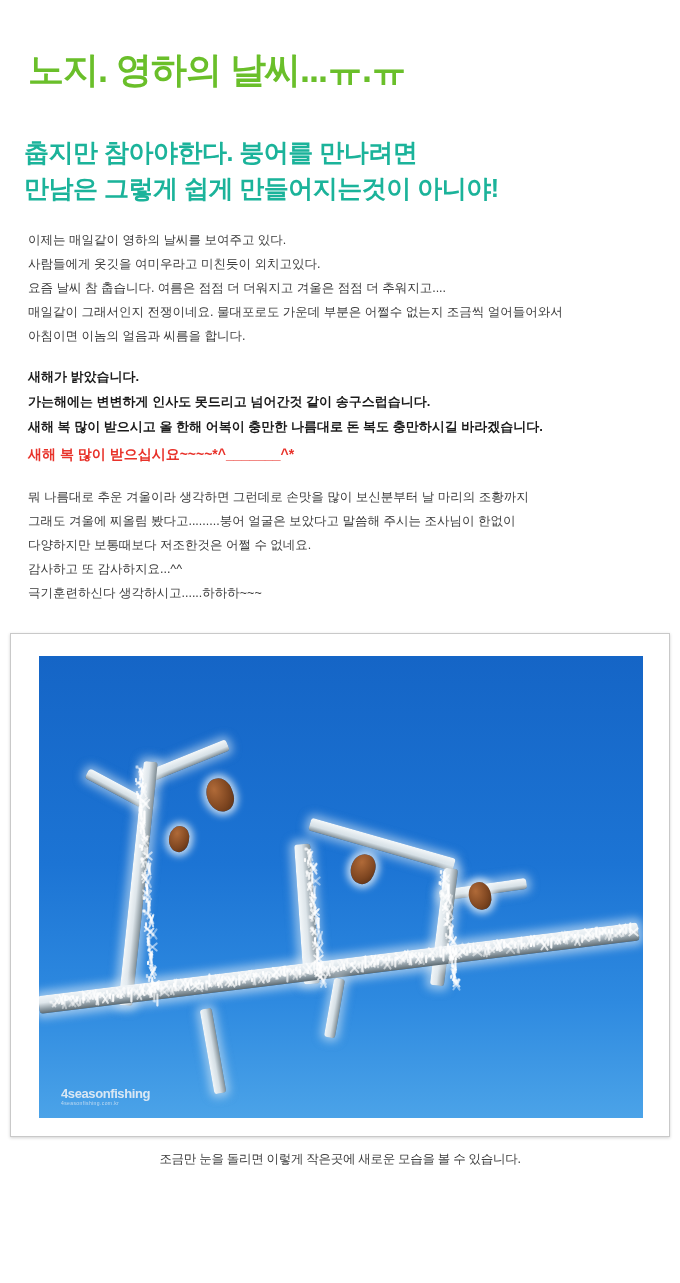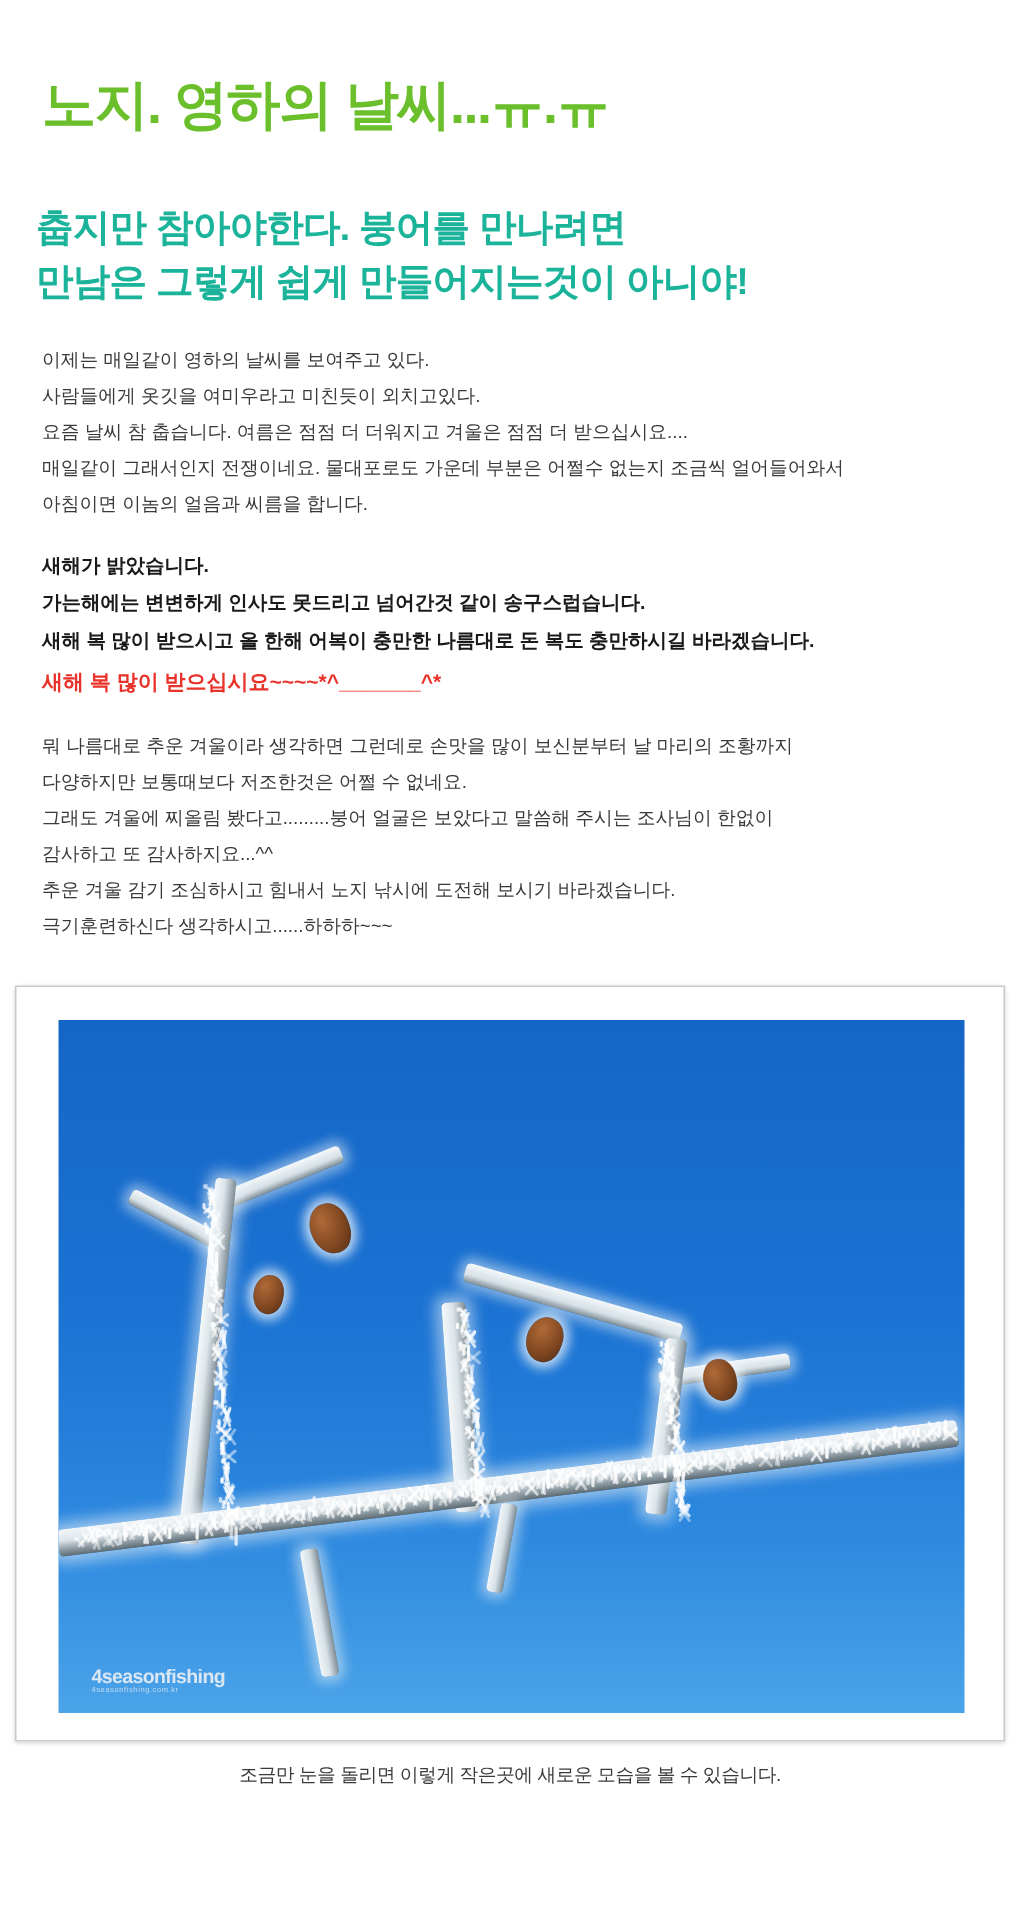--- a/index.html
+++ b/index.html
@@ -228,38 +228,37 @@
   <h1 class="title">노지. 영하의 날씨...ㅠ.ㅠ</h1>
 
   <div class="subtitle-block">
     <div class="subtitle-line">춥지만 참아야한다. 붕어를 만나려면</div>
     <div class="subtitle-line">만남은 그렇게 쉽게 만들어지는것이 아니야!</div>
   </div>
 
   <div class="body-block">
     <div class="body-line">이제는 매일같이 영하의 날씨를 보여주고 있다.</div>
     <div class="body-line">사람들에게 옷깃을 여미우라고 미친듯이 외치고있다.</div>
-    <div class="body-line">요즘 날씨 참 춥습니다. 여름은 점점 더 더워지고 겨울은 점점 더 받으십시요....</div>
+    <div class="body-line">요즘 날씨 참 춥습니다. 여름은 점점 더 더워지고 겨울은 점점 더 추워지고....</div>
     <div class="body-line">매일같이 그래서인지 전쟁이네요. 물대포로도 가운데 부분은 어쩔수 없는지 조금씩 얼어들어와서</div>
     <div class="body-line">아침이면 이놈의 얼음과 씨름을 합니다.</div>
 
     <div class="spacer"></div>
 
     <div class="bold-line">새해가 밝았습니다.</div>
     <div class="bold-line">가는해에는 변변하게 인사도 못드리고 넘어간것 같이 송구스럽습니다.</div>
     <div class="bold-line">새해 복 많이 받으시고 올 한해 어복이 충만한 나름대로 돈 복도 충만하시길 바라겠습니다.</div>
     <div class="red-line">새해 복 많이 받으십시요~~~~*^_______^*</div>
 
     <div class="spacer"></div>
 
     <div class="body-line">뭐 나름대로 추운 겨울이라 생각하면 그런데로 손맛을 많이 보신분부터 날 마리의 조황까지</div>
+    <div class="body-line">그래도 겨울에 찌올림 봤다고.........붕어 얼굴은 보았다고 말씀해 주시는 조사님이 한없이</div>
     <div class="body-line">다양하지만 보통때보다 저조한것은 어쩔 수 없네요.</div>
-    <div class="body-line">그래도 겨울에 찌올림 봤다고.........붕어 얼굴은 보았다고 말씀해 주시는 조사님이 한없이</div>
     <div class="body-line">감사하고 또 감사하지요...^^</div>
-    <div class="body-line">추운 겨울 감기 조심하시고 힘내서 노지 낚시에 도전해 보시기 바라겠습니다.</div>
     <div class="body-line">극기훈련하신다 생각하시고......하하하~~~</div>
   </div>
 
   <div class="photo-frame">
     <div class="photo">
       <div class="branch b-up1b"></div>
       <div class="branch b-up1c"></div>
       <div class="branch b-up1"></div>
       <div class="branch b-mid2"></div>
       <div class="branch b-mid"></div>

